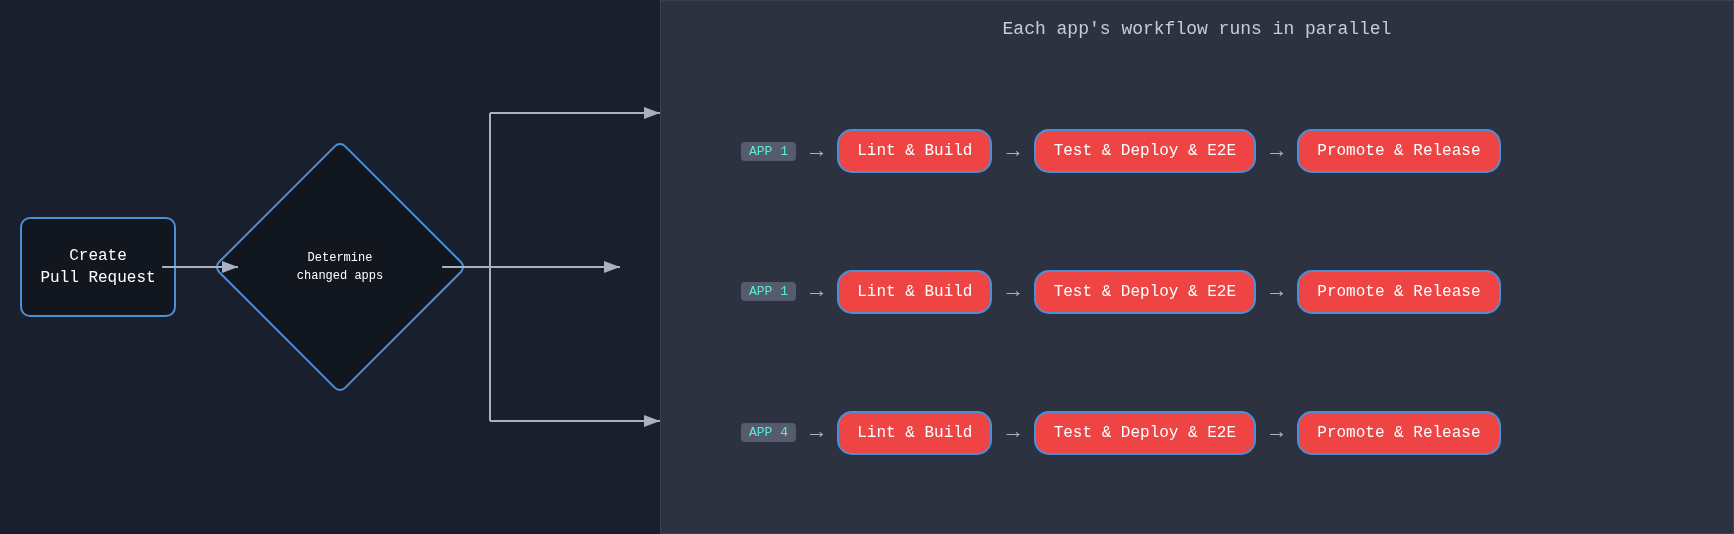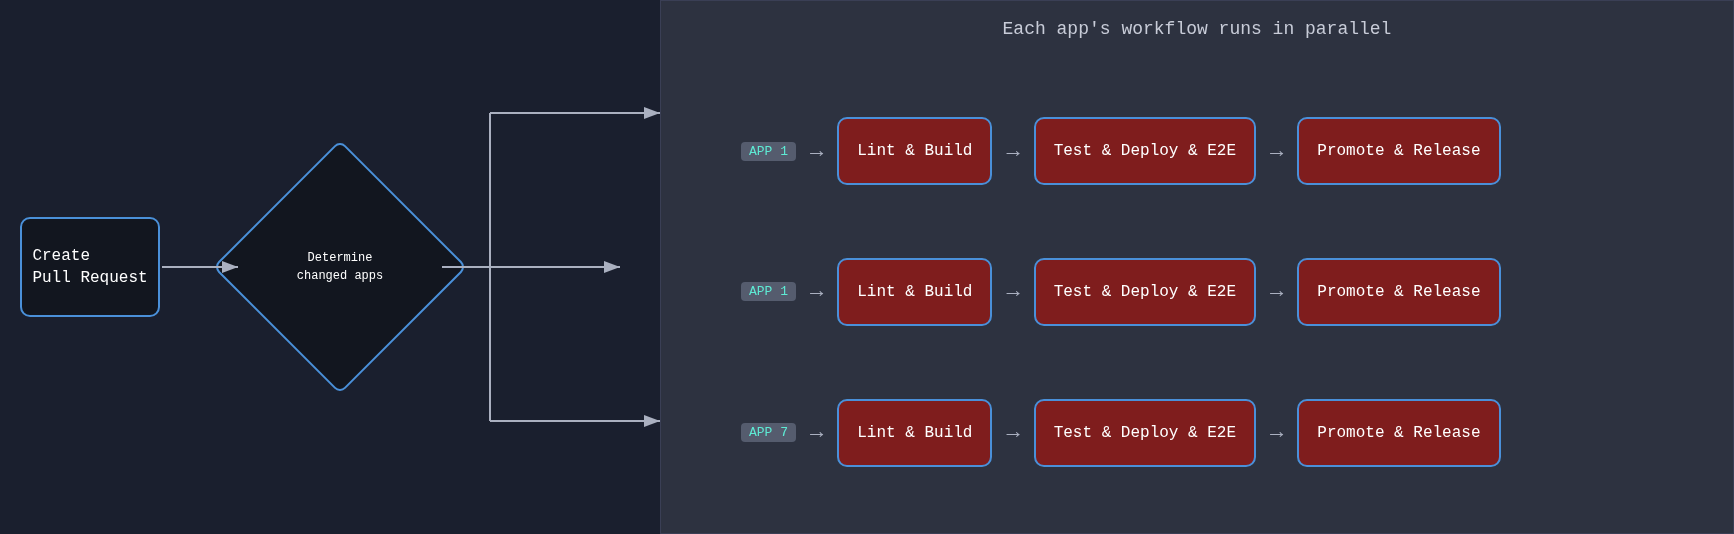--- a/index.html
+++ b/index.html
@@ -69,29 +69,29 @@
       height: 534px;
       pointer-events: none;
     }
 
     
     .create-pr-box {
       position: absolute;
       left: 20px;
       top: 50%;
       transform: translateY(-50%);
-      width: 140px;
+      width: 156px;
       height: 100px;
       border: 2px solid #4a90d9;
       border-radius: 10px;
       background-color: #12161f;
       display: flex;
       align-items: center;
       justify-content: center;
-      text-align: left;
+      text-align: center;
       color: #ffffff;
       font-size: 16px;
       line-height: 1.4;
       font-family: 'Courier New', Courier, monospace;
     }
 
     
     .diamond-wrapper {
       position: absolute;
       left: 240px;
@@ -129,33 +129,33 @@
       background-color: #555c6e;
       color: #5eead4;
       font-size: 13px;
       padding: 2px 8px;
       border-radius: 4px;
       font-family: 'Courier New', Courier, monospace;
     }
 
     
     .workflow-box {
-      background-color: #7f1d1d;
+      background-color: #ef4444;
       border: 2px solid #4a90d9;
-      border-radius: 10px;
+      border-radius: 15px;
       color: #ffffff;
       font-size: 16px;
       font-family: 'Courier New', Courier, monospace;
       display: flex;
       align-items: center;
       justify-content: center;
       text-align: center;
       white-space: nowrap;
       padding: 10px 18px;
-      height: 68px;
+      height: 44px;
     }
 
     
     .rows-container {
       display: flex;
       flex-direction: column;
       gap: 0;
       width: 100%;
       height: 100%;
       justify-content: space-around;
@@ -217,21 +217,21 @@
         <span class="app-label">APP 1</span>
         <span class="arrow">→</span>
         <div class="workflow-box">Lint &amp; Build</div>
         <span class="arrow">→</span>
         <div class="workflow-box">Test &amp; Deploy &amp; E2E</div>
         <span class="arrow">→</span>
         <div class="workflow-box">Promote &amp; Release</div>
       </div>
 
       <div class="app-row">
-        <span class="app-label">APP 7</span>
+        <span class="app-label">APP 4</span>
         <span class="arrow">→</span>
         <div class="workflow-box">Lint &amp; Build</div>
         <span class="arrow">→</span>
         <div class="workflow-box">Test &amp; Deploy &amp; E2E</div>
         <span class="arrow">→</span>
         <div class="workflow-box">Promote &amp; Release</div>
       </div>
     </div>
   </div>
 

